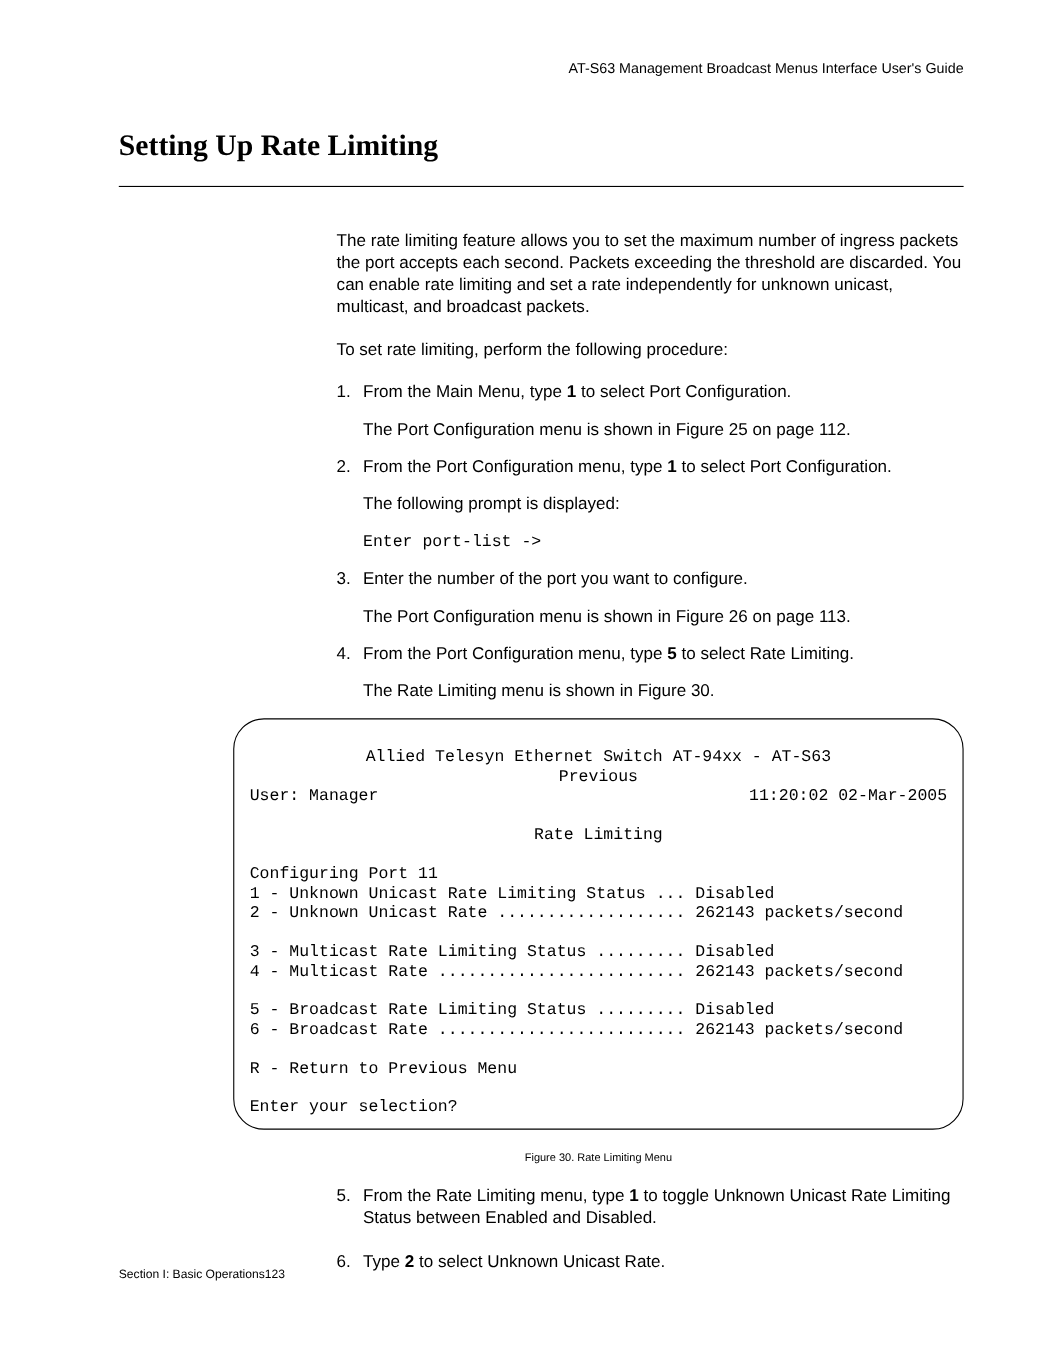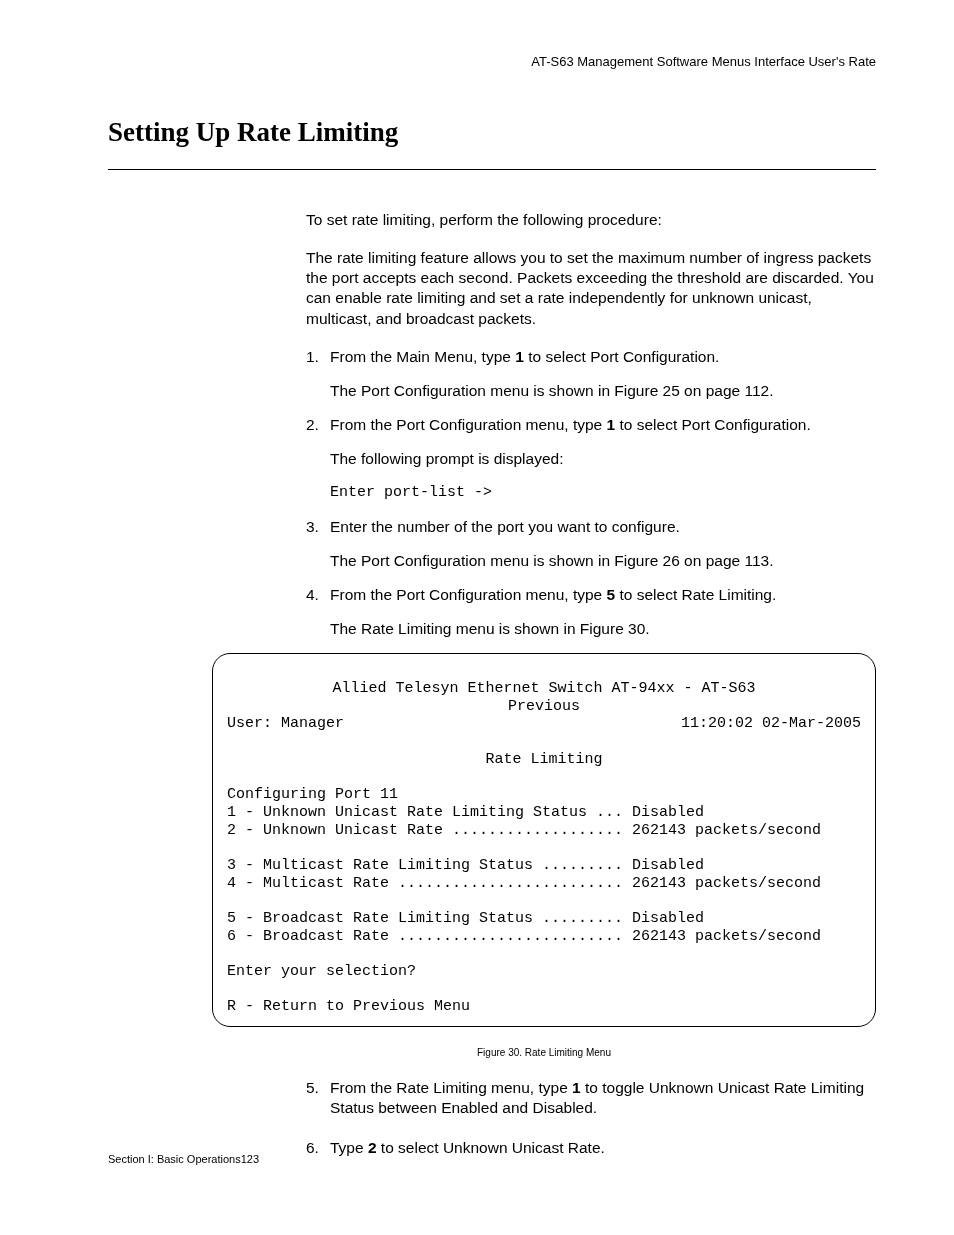--- a/index.html
+++ b/index.html
@@ -56,21 +56,21 @@
     font-size: 15px;
   }
   .bold { font-weight: bold; }
   .terminal-wrap {
     margin-top: 6px;
     margin-left: 104px;
     margin-right: 0;
   }
   .terminal {
     border: 1px solid #000;
-    border-radius: 18px;
+    border-radius: 28px;
     padding: 8px 14px 10px 14px;
     font-family: "Courier New", Courier, monospace;
     font-size: 15px;
     line-height: 1.18;
     white-space: pre;
   }
   .term-center { text-align: center; }
   .term-row { display: flex; justify-content: space-between; }
   .figure-caption {
     text-align: center;
@@ -86,27 +86,27 @@
     right: 78px;
     display: flex;
     justify-content: flex-start;
     font-size: 11px;
   }
 </style>
 </head>
 <body>
 
 <div class="page">
-  <div class="header-line">AT-S63 Management Software Menus Interface User's Rate</div>
+  <div class="header-line">AT-S63 Management Broadcast Menus Interface User's Guide</div>
 
   <div class="title">Setting Up Rate Limiting</div>
 
   <div class="body-text">
+    <div class="para">The rate limiting feature allows you to set the maximum number of ingress packets the port accepts each second. Packets exceeding the threshold are discarded. You can enable rate limiting and set a rate independently for unknown unicast, multicast, and broadcast packets.</div>
     <div class="para">To set rate limiting, perform the following procedure:</div>
-    <div class="para">The rate limiting feature allows you to set the maximum number of ingress packets the port accepts each second. Packets exceeding the threshold are discarded. You can enable rate limiting and set a rate independently for unknown unicast, multicast, and broadcast packets.</div>
 
     <div class="step">
       <div class="step-num">1.</div>
       <div class="step-body"><span>From the Main Menu, type </span><span class="bold">1</span><span> to select Port Configuration.</span></div>
     </div>
     <div class="step-sub">The Port Configuration menu is shown in Figure 25 on page 112.</div>
 
     <div class="step">
       <div class="step-num">2.</div>
       <div class="step-body"><span>From the Port Configuration menu, type </span><span class="bold">1</span><span> to select Port Configuration.</span></div>
@@ -127,22 +127,22 @@
     <div class="step-sub">The Rate Limiting menu is shown in Figure 30.</div>
   </div>
 
   <div class="terminal-wrap">
     <div class="terminal">
 <div class="term-center">Allied Telesyn Ethernet Switch AT-94xx - AT-S63</div><div class="term-center">Previous</div><div class="term-row"><span>User: Manager</span><span>11:20:02 02-Mar-2005</span></div>
 <div class="term-center">Rate Limiting</div>
 <div>Configuring Port 11</div><div>1 - Unknown Unicast Rate Limiting Status ... Disabled</div><div>2 - Unknown Unicast Rate ................... 262143 packets/second</div>
 <div>3 - Multicast Rate Limiting Status ......... Disabled</div><div>4 - Multicast Rate ......................... 262143 packets/second</div>
 <div>5 - Broadcast Rate Limiting Status ......... Disabled</div><div>6 - Broadcast Rate ......................... 262143 packets/second</div>
-<div>Enter your selection?</div>
-<div>R - Return to Previous Menu</div></div>
+<div>R - Return to Previous Menu</div>
+<div>Enter your selection?</div></div>
   </div>
 
   <div class="figure-caption">Figure 30. Rate Limiting Menu</div>
 
   <div class="body-text">
     <div class="step">
       <div class="step-num">5.</div>
       <div class="step-body"><span>From the Rate Limiting menu, type </span><span class="bold">1</span><span> to toggle Unknown Unicast Rate Limiting Status between Enabled and Disabled.</span></div>
     </div>
     <div style="height:6px"></div>

